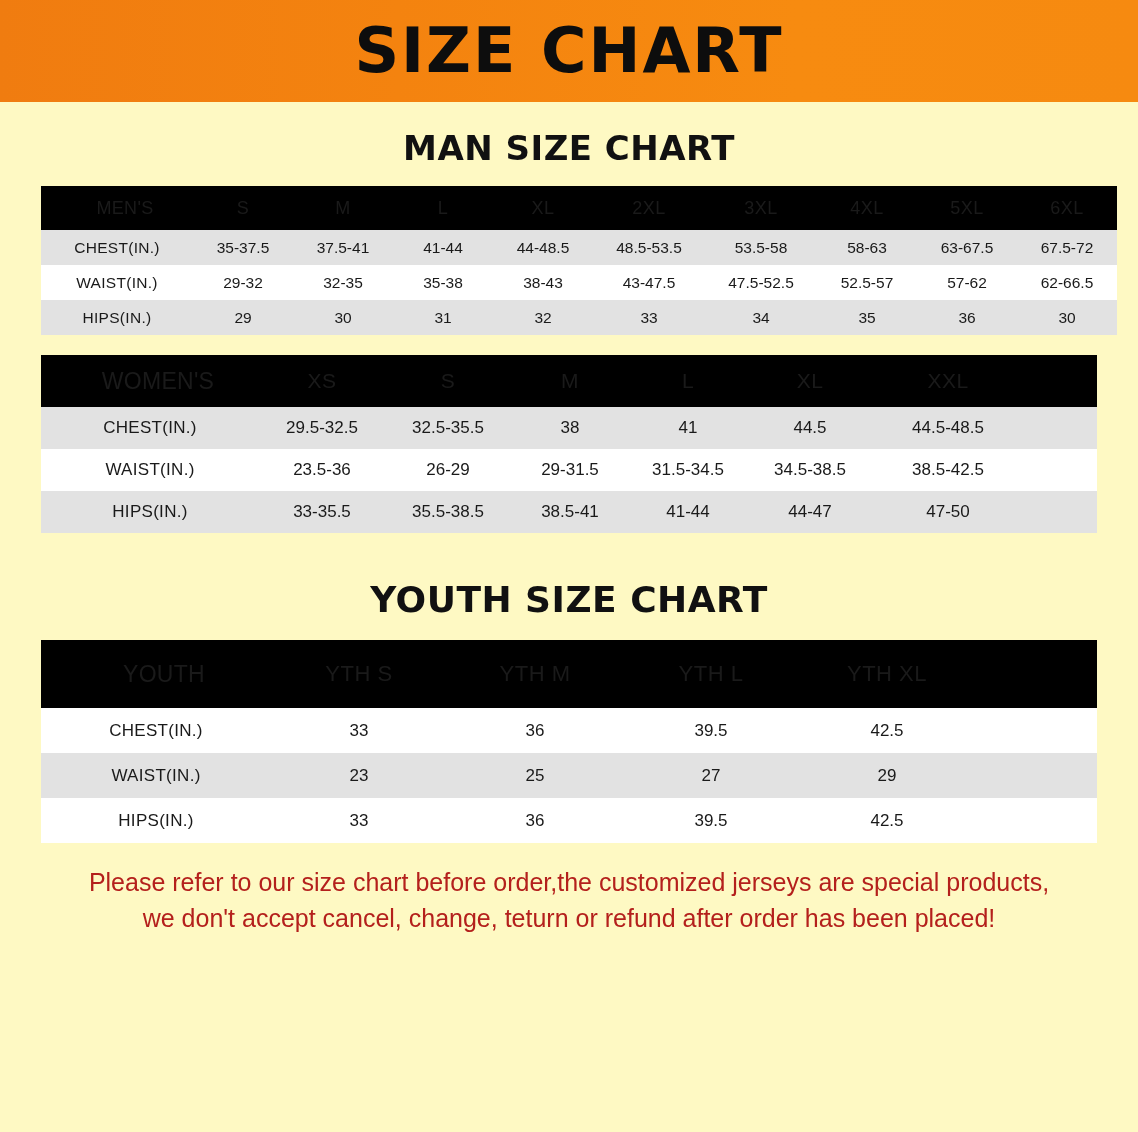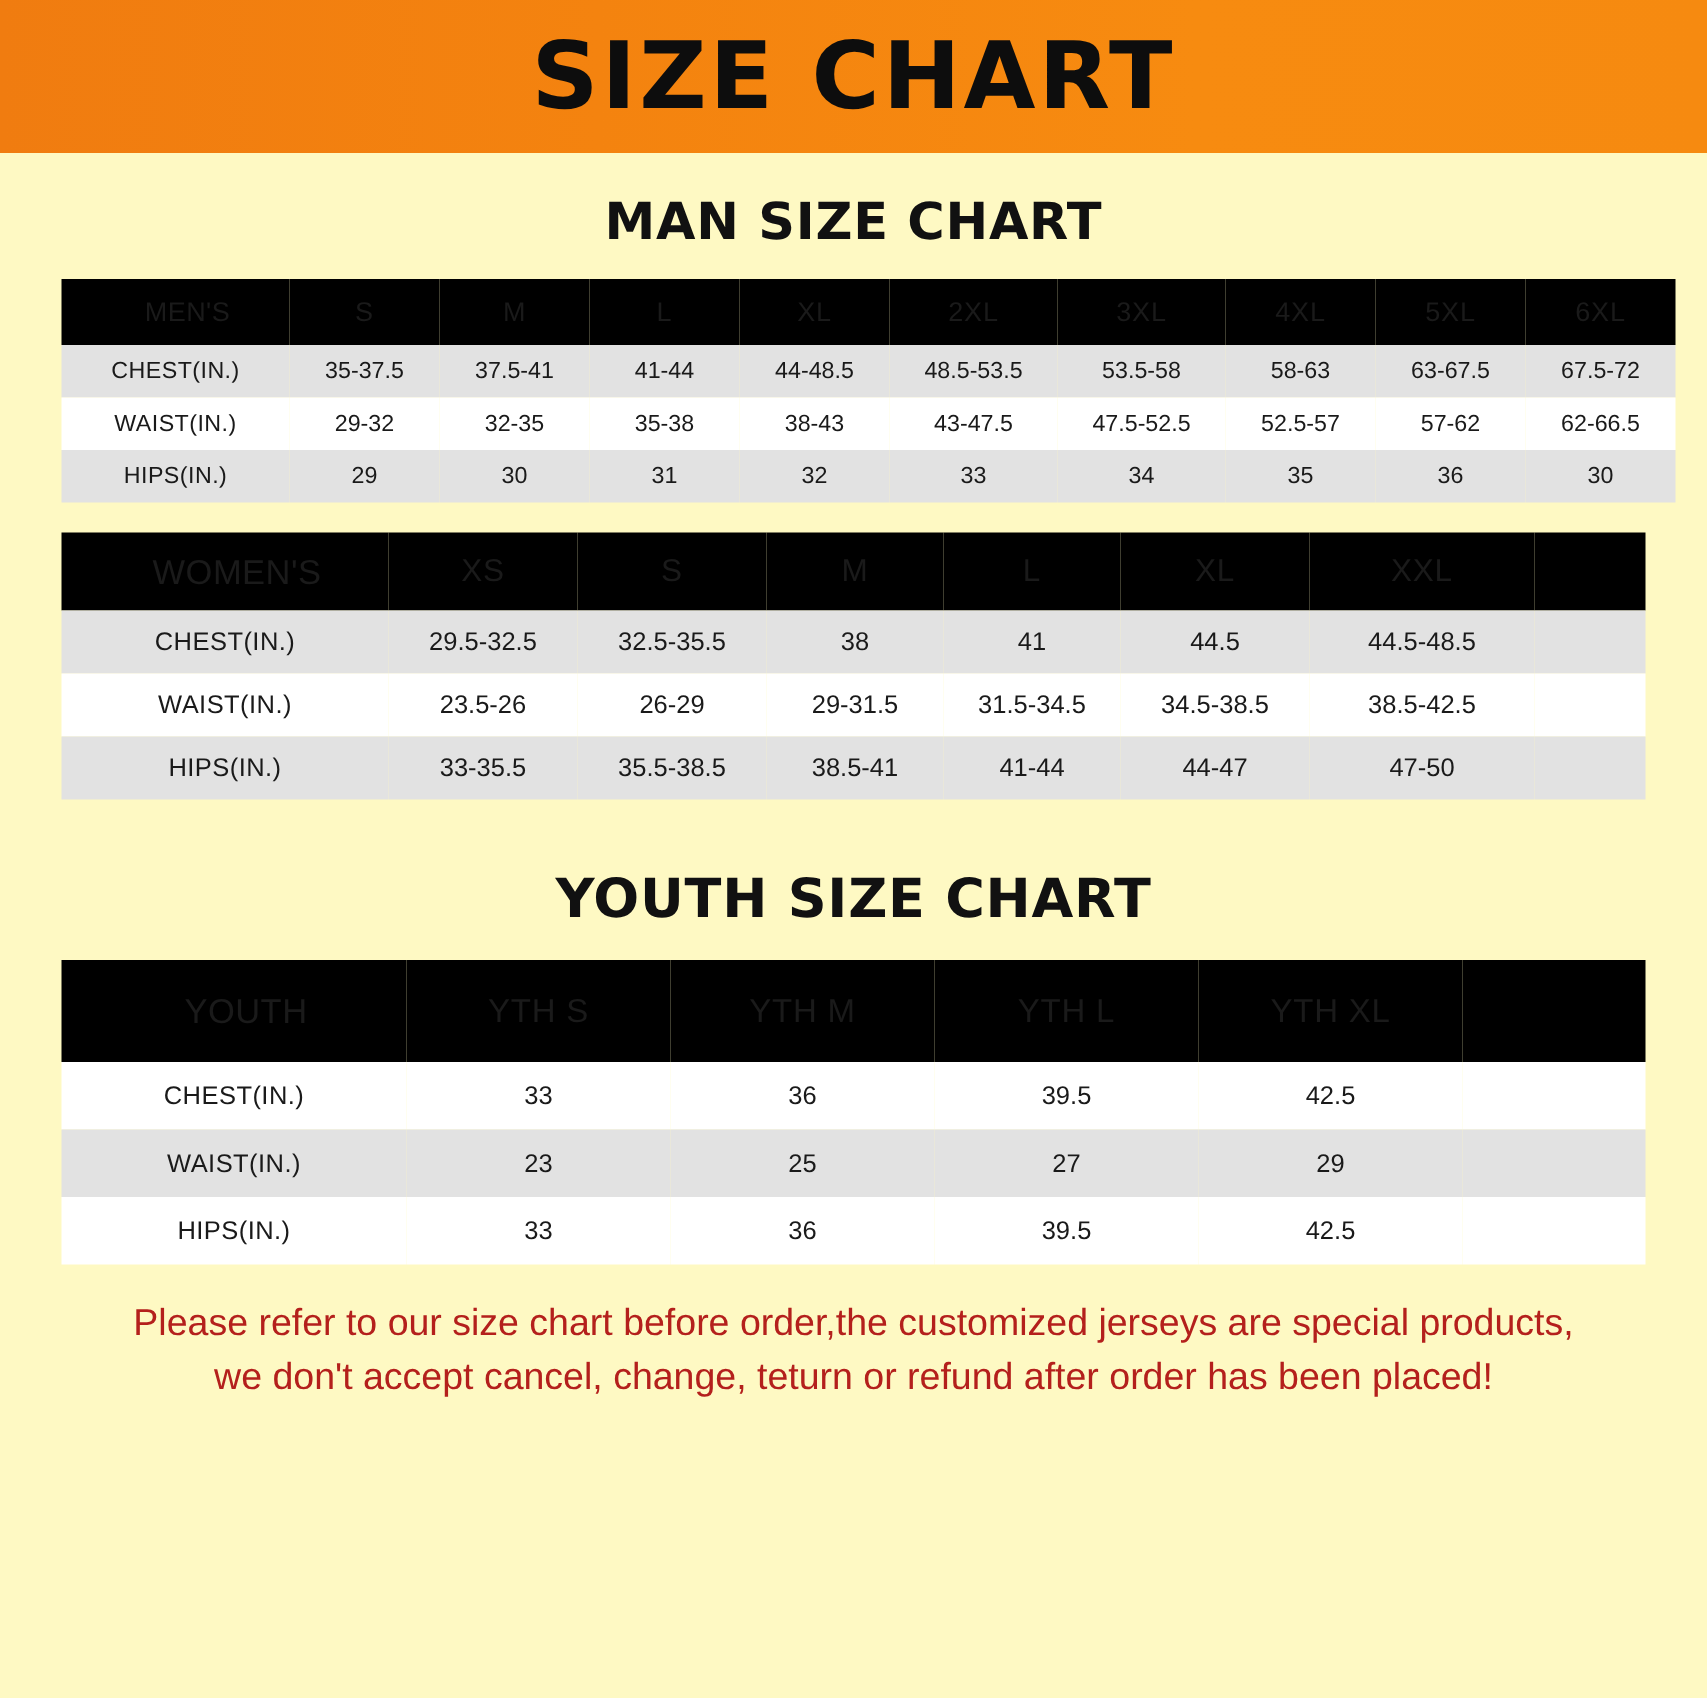--- a/index.html
+++ b/index.html
@@ -252,21 +252,21 @@
           <td>29.5-32.5</td>
           <td>32.5-35.5</td>
           <td>38</td>
           <td>41</td>
           <td>44.5</td>
           <td>44.5-48.5</td>
           <td></td>
         </tr>
         <tr class="row-plain">
           <td class="first">WAIST(IN.)</td>
-          <td>23.5-26</td>
+          <td>23.5-36</td>
           <td>26-29</td>
           <td>29-31.5</td>
           <td>31.5-34.5</td>
           <td>34.5-38.5</td>
           <td>38.5-42.5</td>
           <td></td>
         </tr>
         <tr class="row-shade">
           <td class="first">HIPS(IN.)</td>
           <td>33-35.5</td>

